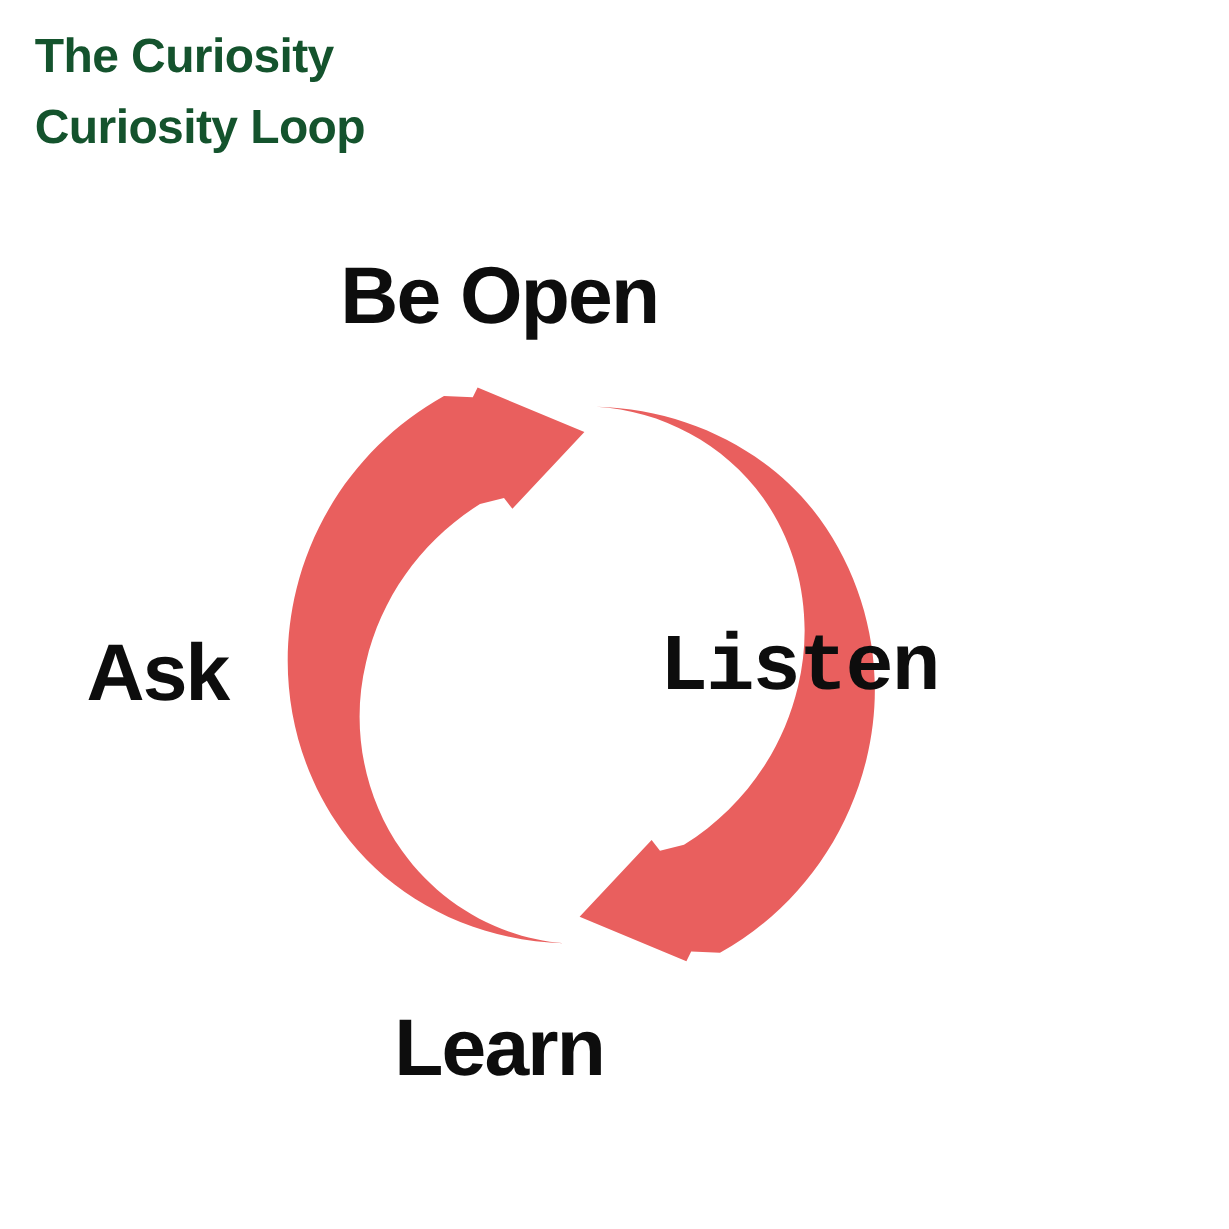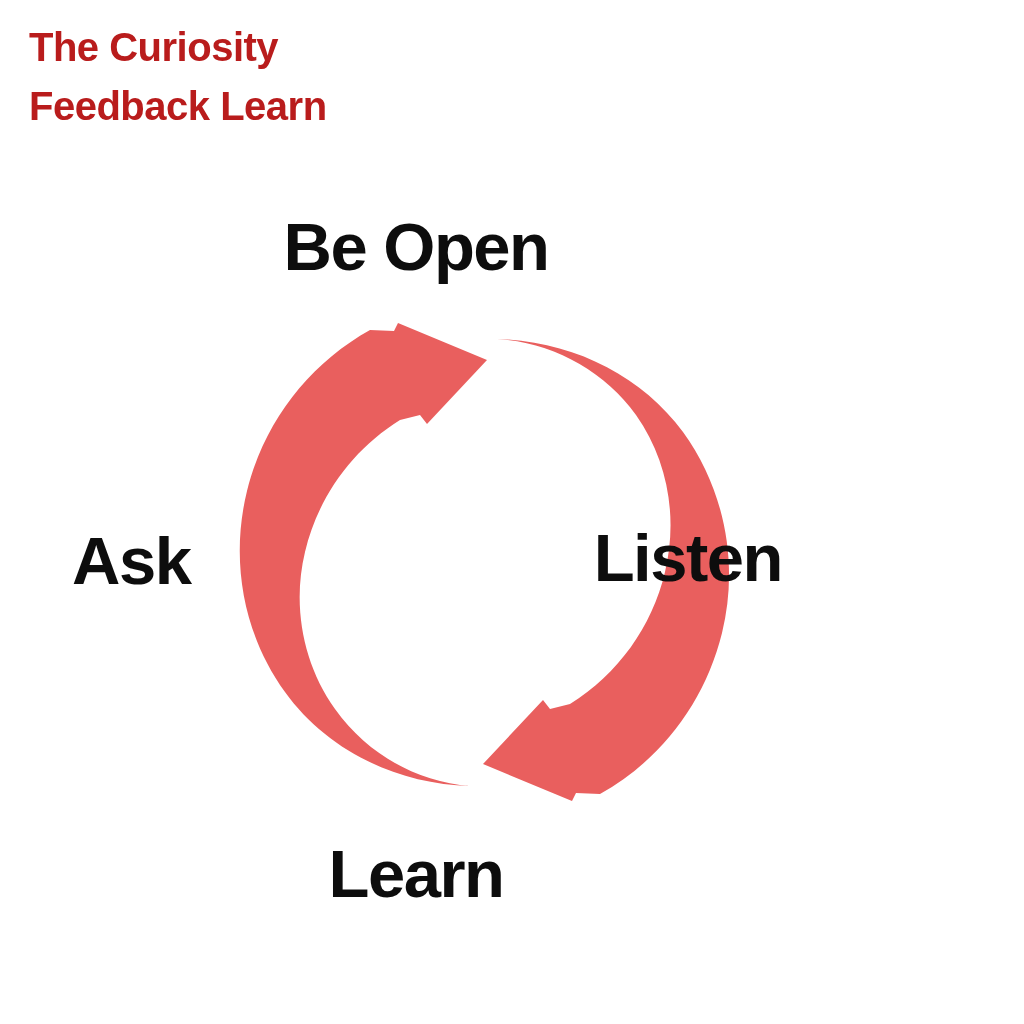--- a/index.html
+++ b/index.html
@@ -29,21 +29,21 @@
     top: 18px;
     width: 480px;
   }
   .title-line {
     display: block;
     font-family: "Liberation Sans", sans-serif;
     font-weight: bold;
     font-size: 40px;
     line-height: 59px;
     letter-spacing: -0.5px;
-    color: #b91c1c;
+    color: #14532d;
     white-space: nowrap;
   }
 
   
   #loop-diagram {
     position: absolute;
     left: 0;
     top: 0;
     width: 832px;
     height: 1024px;
@@ -74,36 +74,37 @@
     top: 213px;
     text-align: center;
   }
   #label-ask {
     left: 72px;
     top: 527px;
   }
   #label-listen {
     right: 50px;
     top: 524px;
+    font-family: Liberation Mono, monospace;
   }
   #label-learn {
     left: 0;
     right: 0;
     top: 840px;
     text-align: center;
   }
 </style>
 </head>
 <body>
 
 <div id="canvas">
 
   <div id="title-block">
     <span class="title-line">The Curiosity</span>
-    <span class="title-line">Feedback Learn</span>
+    <span class="title-line">Curiosity Loop</span>
   </div>
 
   <div id="loop-diagram">
 
     <svg id="loop-svg" viewBox="0 0 1024 1024" xmlns="http://www.w3.org/2000/svg">
 
       <path fill="#e95f5e" d="M 470 786
                C 395 784, 326 749, 285 692
                C 243 634, 230 560, 247 491
                C 264 422, 309 364, 370 330

